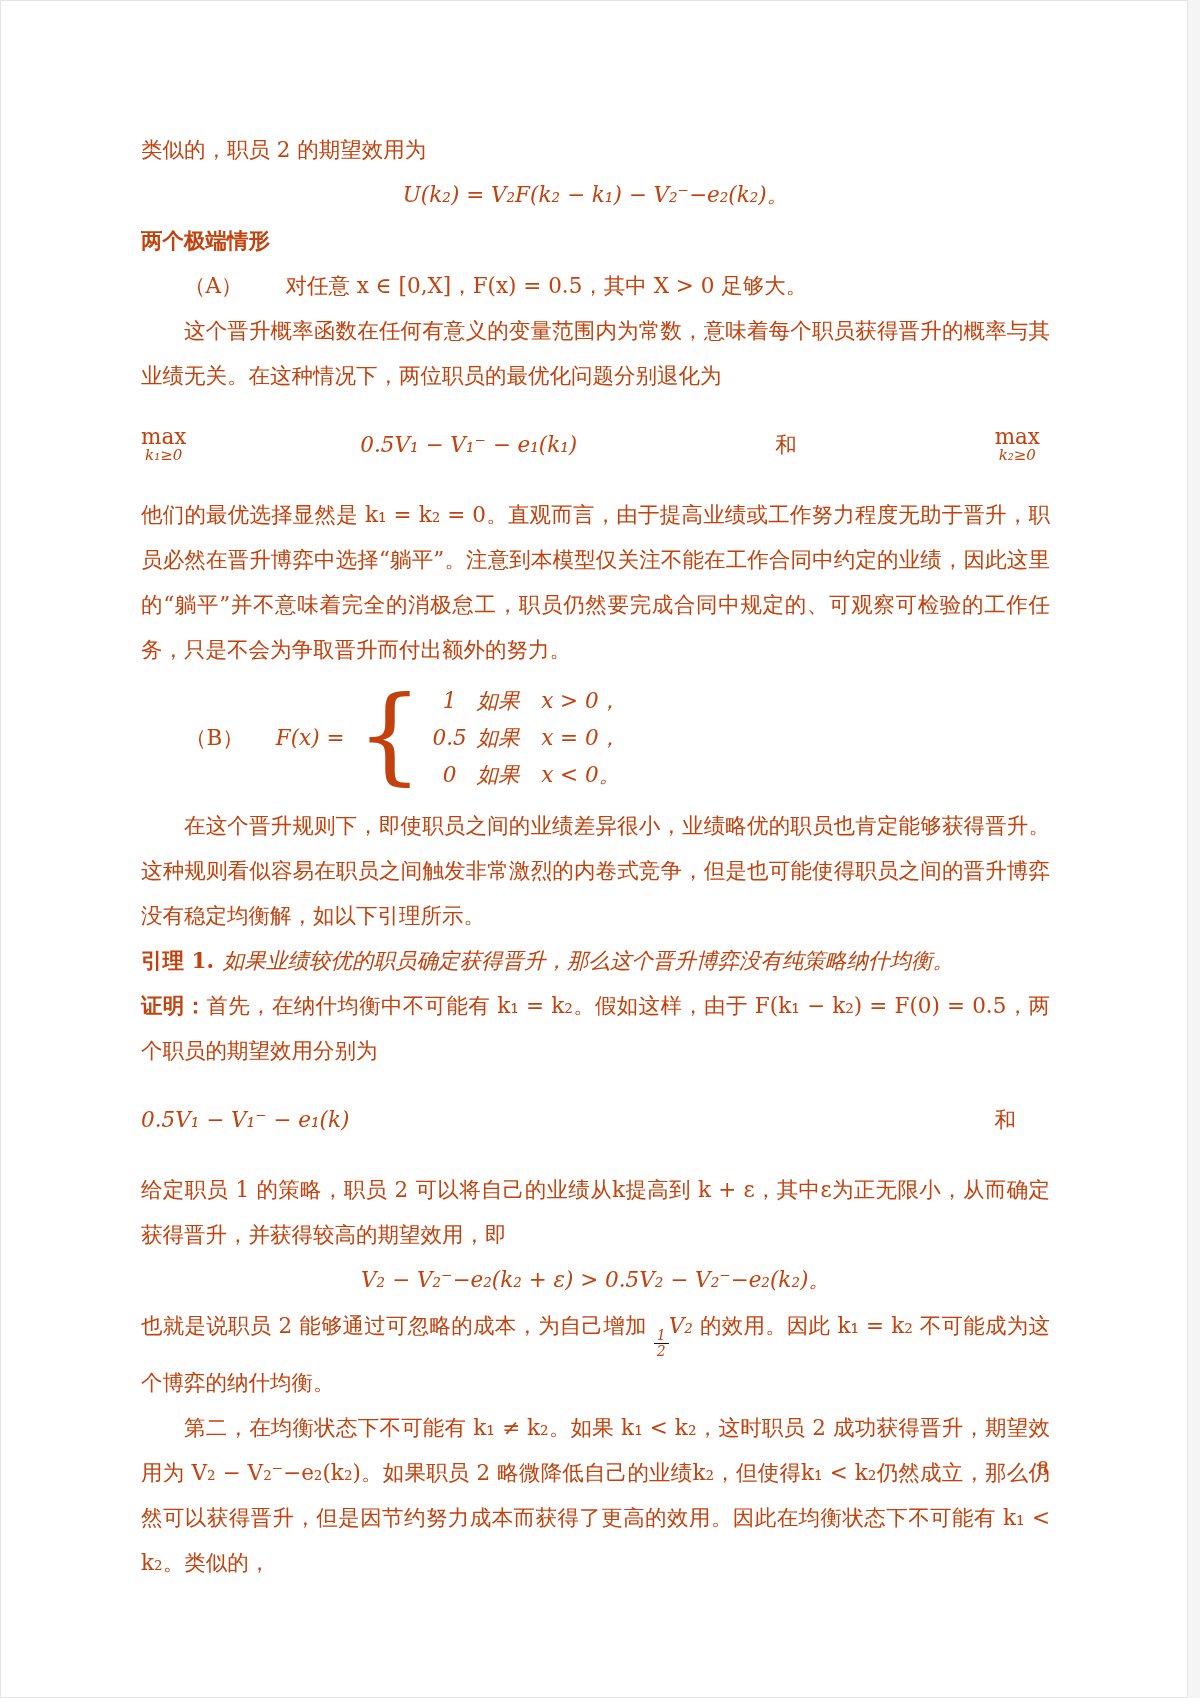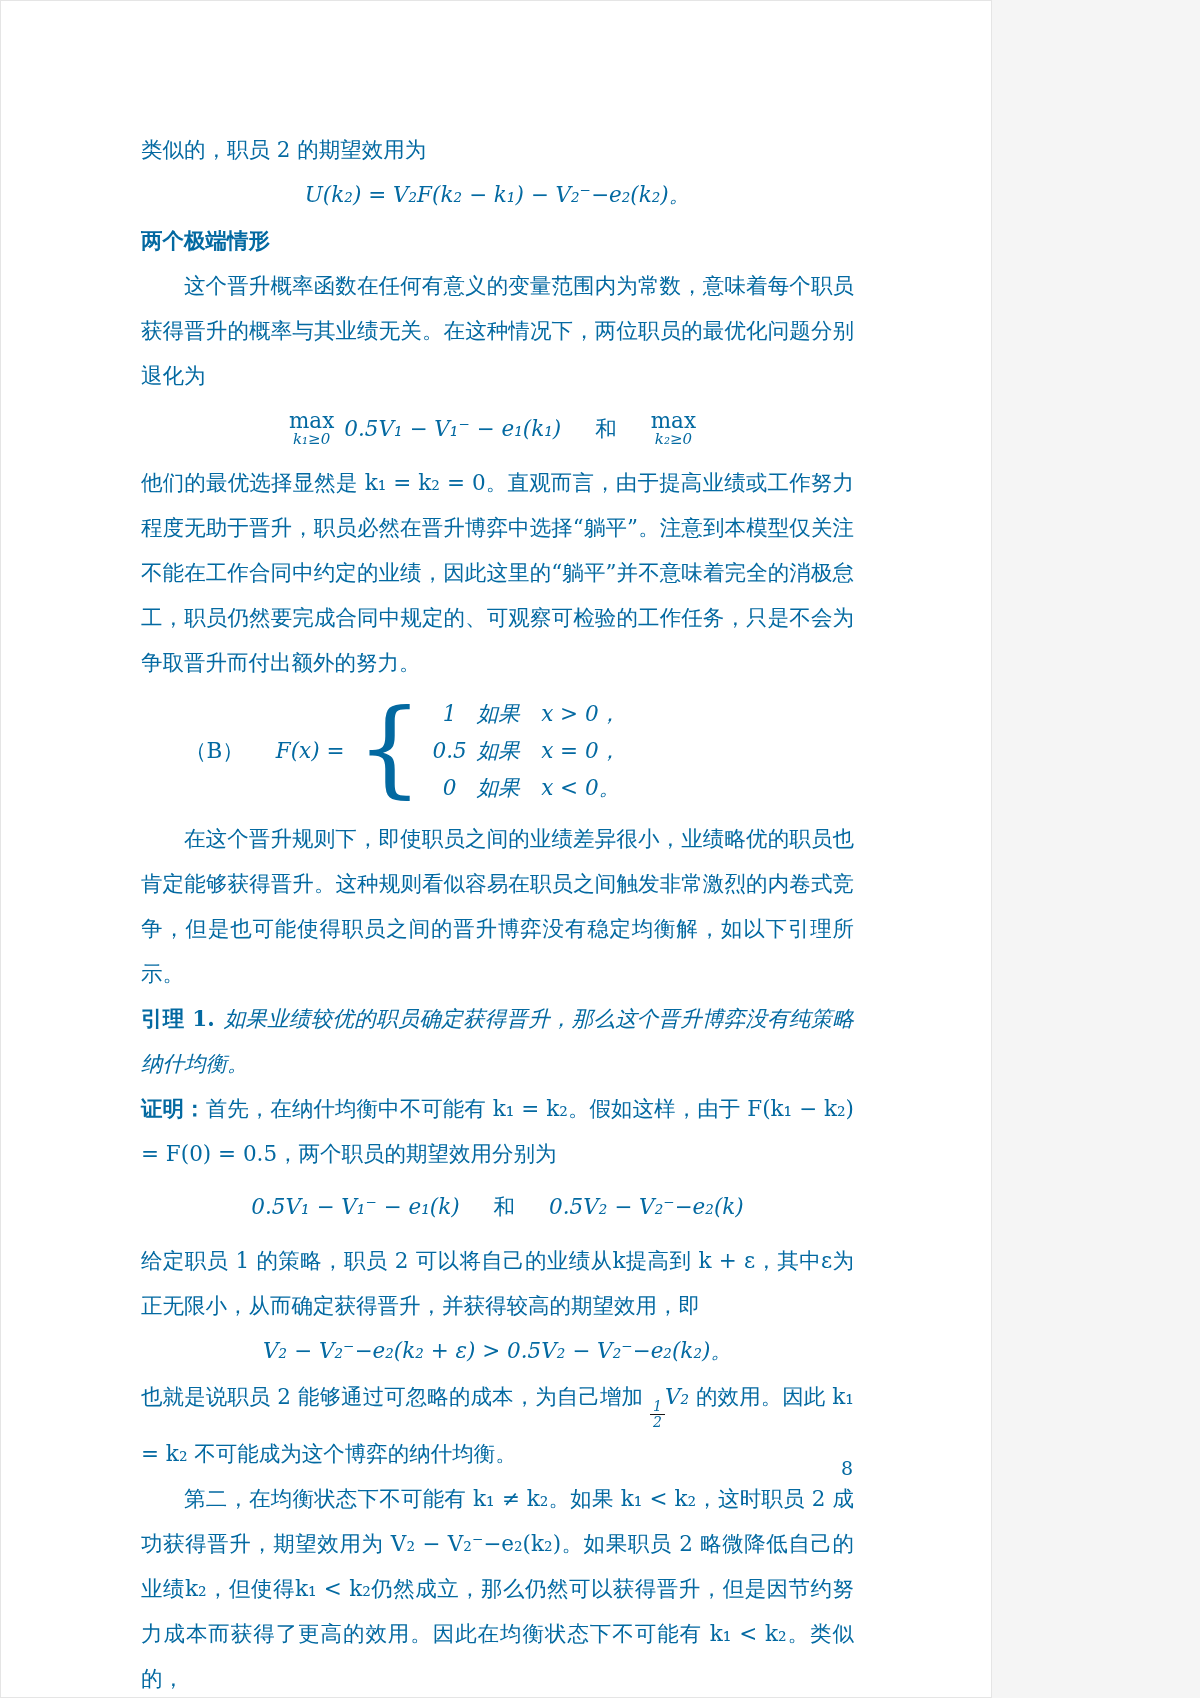--- a/index.html
+++ b/index.html
@@ -1,34 +1,34 @@
 <!DOCTYPE html>
 <html><head>
 <meta charset="utf-8">
 <style>
   * { margin:0; padding:0; box-sizing:border-box; }
   html, body { background:#f5f5f5; }
   body { width:1200px; font-family:"DejaVu Serif","Liberation Serif",serif; }
   .page {
     position:relative;
-    width:992px; height:1698px;
+    width:1188px; height:1698px;
     background:#ffffff;
     border:1px solid #e5e5e5;
     padding:126px 137px 0 140px;
     font-size:21.5px;
-    color:#0369a1;
+    color:#c2410c;
     text-align:justify;
     overflow:hidden;
   }
   .para { line-height:45px; }
   .indent { text-indent:2em; }
   .heading { font-weight:bold; line-height:45px; margin-top:2px; }
   .formula { line-height:42px; margin:2px 0; text-align:center; }
   .dline { font-style:italic; }
-  .mrow { display:flex; justify-content:center; align-items:center; margin:10px 0; }
+  .mrow { display:flex; justify-content:space-between; align-items:center; margin:26px 0; }
   .mbody { font-style:italic; white-space:nowrap; }
   .mconn { font-style:normal; margin:0 34px; }
   .maxstack { display:inline-flex; flex-direction:column; align-items:center; line-height:1.05; margin-right:10px; }
   .maxop { font-style:normal; }
   .maxsub { font-size:15px; font-style:italic; }
   .piecewise { display:flex; align-items:center; padding-left:44px; margin:10px 0; }
   .pw-label { flex:none; }
   .pw-lhs { margin-left:32px; font-style:italic; white-space:nowrap; }
   .brace { font-size:104px; font-weight:200; line-height:0; margin:0 4px 6px 12px; font-style:normal; }
   .cases { display:inline-flex; flex-direction:column; }
@@ -48,20 +48,21 @@
 <body>
 
 <div class="page">
 
   <p class="para">类似的，职员 2 的期望效用为</p>
 
   <div class="formula dline">U(k₂) = V₂F(k₂ − k₁) − V₂⁻−e₂(k₂)。</div>
 
   <p class="heading">两个极端情形</p>
 
+  <p class="para indent">（A）　　对任意 x ∈ [0,X]，F(x) = 0.5，其中 X &gt; 0 足够大。</p>
 
   <p class="para indent">这个晋升概率函数在任何有意义的变量范围内为常数，意味着每个职员获得晋升的概率与其业绩无关。在这种情况下，两位职员的最优化问题分别退化为</p>
 
   <div class="formula mrow">
     <span class="maxstack">
       <span class="maxop">max</span>
       <span class="maxsub">k₁≥0</span>
     </span>
     <span class="mbody">0.5V₁ − V₁⁻ − e₁(k₁)</span>
     <span class="mconn">和</span>
@@ -99,21 +100,20 @@
     <span class="lemma-label">引理 1.</span><span class="lemma-text">如果业绩较优的职员确定获得晋升，那么这个晋升博弈没有纯策略纳什均衡。</span>
   </p>
 
   <p class="para">
     <span class="proof-label">证明：</span><span>首先，在纳什均衡中不可能有 k₁ = k₂。假如这样，由于 F(k₁ − k₂) = F(0) = 0.5，两个职员的期望效用分别为</span>
   </p>
 
   <div class="formula mrow">
     <span class="mbody">0.5V₁ − V₁⁻ − e₁(k)</span>
     <span class="mconn">和</span>
-    <span class="mbody">0.5V₂ − V₂⁻−e₂(k)</span>
   </div>
 
   <p class="para">给定职员 1 的策略，职员 2 可以将自己的业绩从k提高到 k + ε，其中ε为正无限小，从而确定获得晋升，并获得较高的期望效用，即</p>
 
   <div class="formula dline">V₂ − V₂⁻−e₂(k₂ + ε) &gt; 0.5V₂ − V₂⁻−e₂(k₂)。</div>
 
   <p class="para">
     <span>也就是说职员 2 能够通过可忽略的成本，为自己增加 </span><span class="frac">
         <span class="fnum">1</span>
         <span class="fden">2</span>

